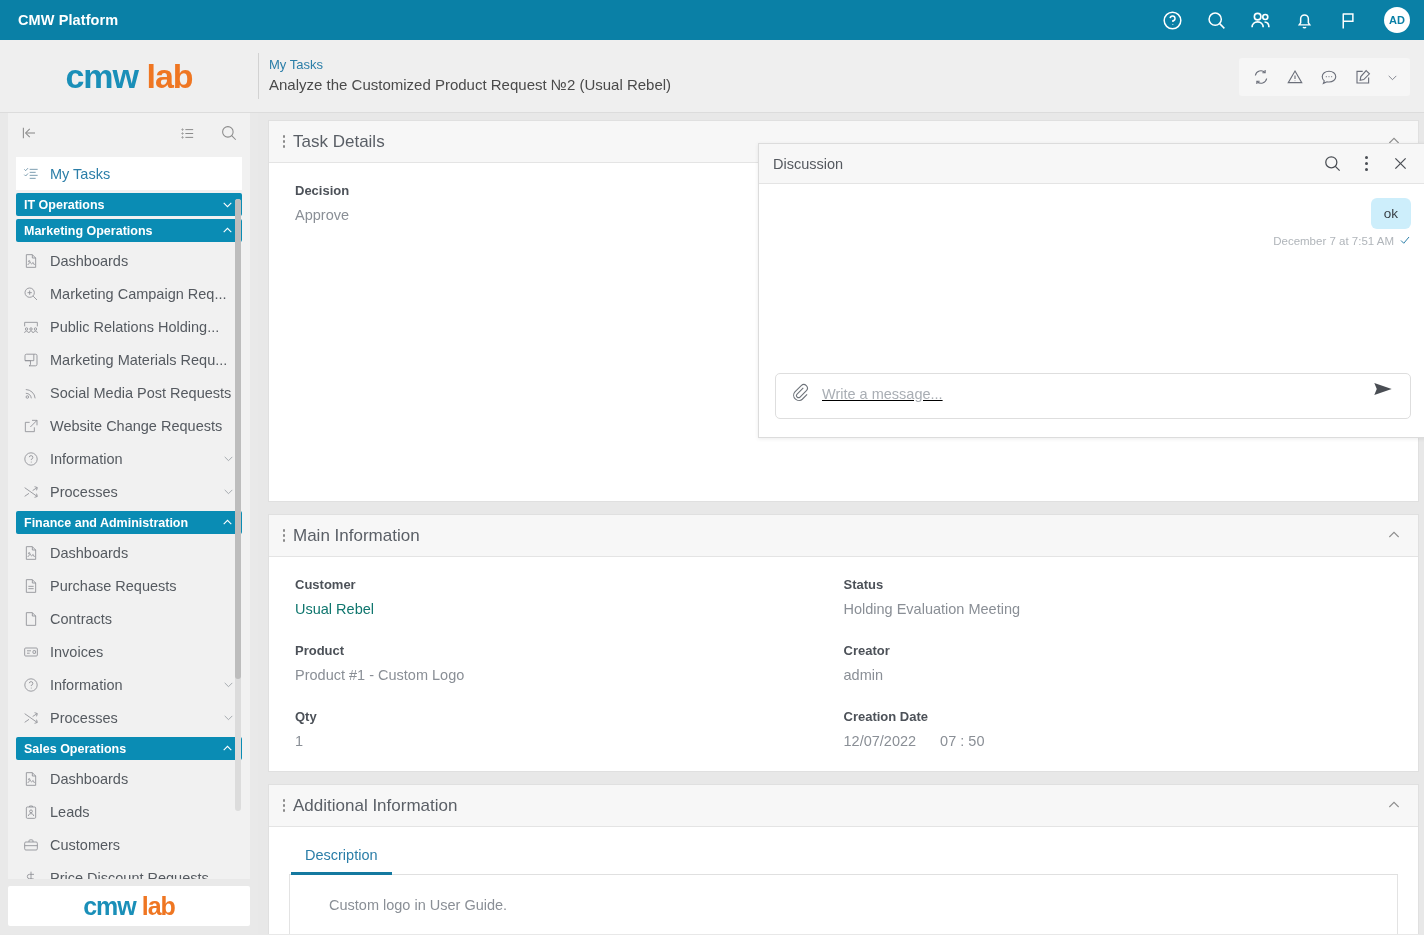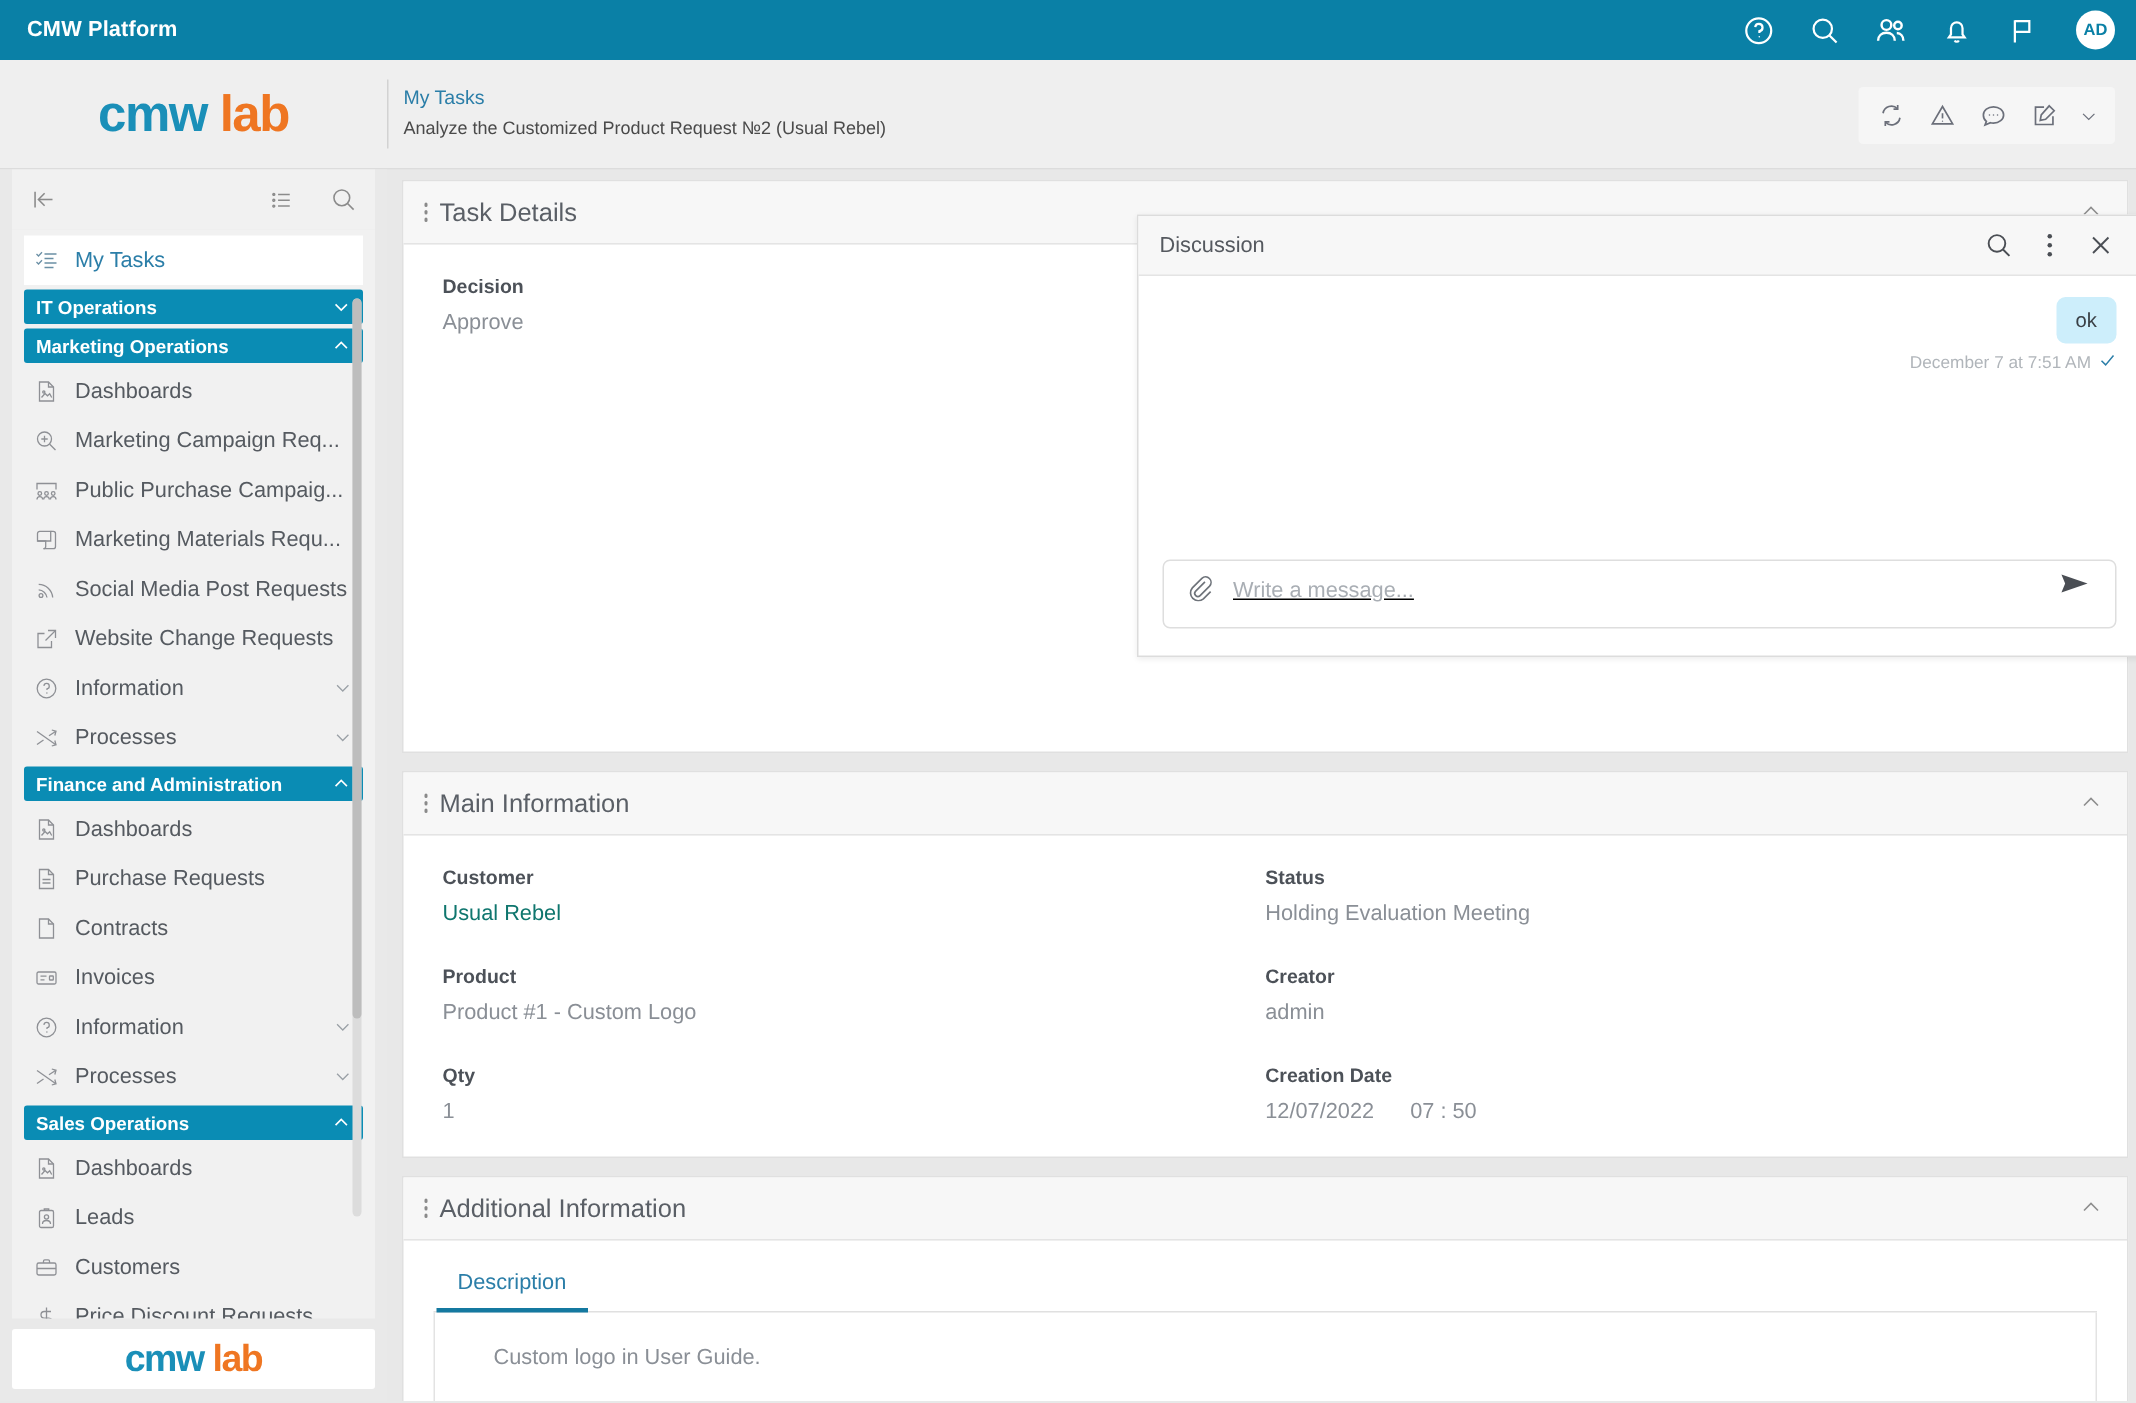--- a/index.html
+++ b/index.html
@@ -39,21 +39,21 @@
   }
   .brand {
     width: 258px; display: flex; align-items: center; justify-content: center;
     height: 100%;
   }
   .logo { font-size: 34px; font-weight: 700; letter-spacing: -1px; line-height: 1; }
   .logo .c1 { color: #1a8fb8; }
   .logo .c2 { color: #ef7622; }
   .breadcrumb-wrap { padding-left: 10px; border-left: 1px solid #d2d2d2; height: 46px; display: flex; flex-direction: column; justify-content: center; }
   .crumb { font-size: 13px; color: #2b7ea8; cursor: pointer; line-height: 17px; }
-  .page-title { font-size: 12px; color: #4a4a4a; line-height: 24px; font-weight: 400; }
+  .page-title { font-size: 15px; color: #4a4a4a; line-height: 24px; font-weight: 400; }
   .header-tools {
     position: absolute; right: 14px; top: 18px;
     height: 38px; background: #f6f6f6; border-radius: 3px;
     display: flex; align-items: center; gap: 12px; padding: 0 11px;
   }
   .header-tools .ic { width: 22px; height: 22px; display:flex; align-items:center; justify-content:center; cursor: pointer; }
   .header-tools svg { stroke: #6b6f7a; fill: none; stroke-width: 1.5; }
 
   
   .body-wrap { display: flex; height: calc(935px - 40px - 74px); }
@@ -378,21 +378,21 @@
               <svg width="16" height="16" viewBox="0 0 24 24">
                 <polyline points="2.5,11 2.5,5 21.5,5 21.5,11"></polyline>
                 <circle cx="5.3" cy="15" r="1.8"></circle>
                 <circle cx="12" cy="15" r="1.8"></circle>
                 <circle cx="18.7" cy="15" r="1.8"></circle>
                 <path d="M2.5 21c0-1.8 1.2-2.9 2.8-2.9s2.8 1.1 2.8 2.9"></path>
                 <path d="M9.2 21c0-1.8 1.2-2.9 2.8-2.9s2.8 1.1 2.8 2.9"></path>
                 <path d="M15.9 21c0-1.8 1.2-2.9 2.8-2.9s2.8 1.1 2.8 2.9"></path>
               </svg>
             </span>
-            <span class="txt">Public Purchase Campaig...</span>
+            <span class="txt">Public Relations Holding...</span>
           </div>
           <div class="nav-item">
             <span class="nicon">
               <svg width="16" height="16" viewBox="0 0 24 24">
                 <path d="M3 5.5a2.2 2.2 0 0 1 2.2-2.2h11V13H3z"></path>
                 <path d="M16.2 3.3h2.6a2.2 2.2 0 0 1 2.2 2.2v13a2.2 2.2 0 0 1-2.2 2.2H9"></path>
                 <path d="M9 20.7a2.2 2.2 0 0 0 2.2-2.2V13H3"></path>
               </svg>
             </span>
             <span class="txt">Marketing Materials Requ...</span>

